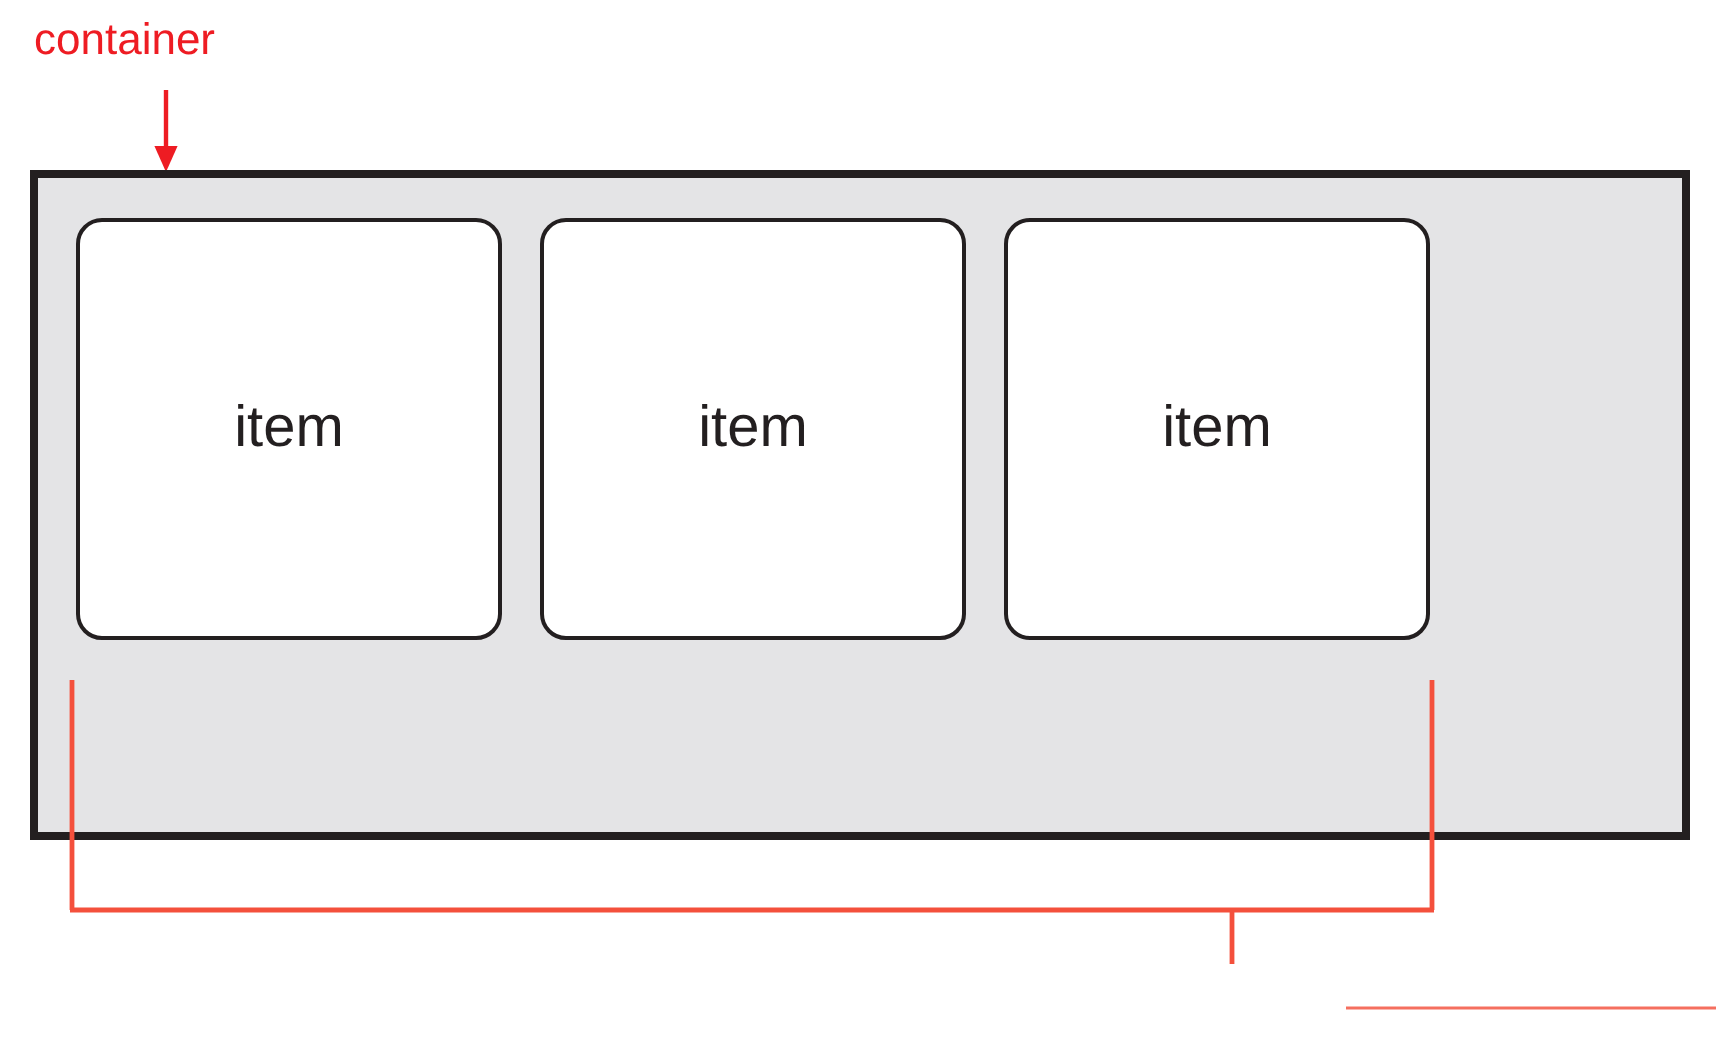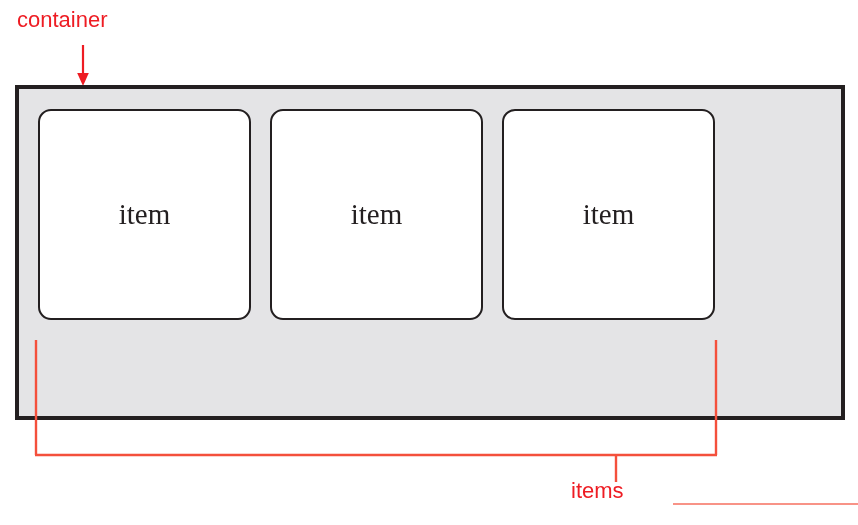--- a/index.html
+++ b/index.html
@@ -65,21 +65,21 @@
     background: #ffffff;
     border: 2.5px solid #231f20;
     border-radius: 13px;
     margin-right: 19px;
     display: flex;
     align-items: center;
     justify-content: center;
     flex: 0 0 auto;
   }
   .flex-item-label {
-    font-family: Liberation Serif, serif;
+    font-family: Liberation Sans, sans-serif;
     font-size: 29px;
     color: #231f20;
     line-height: 1;
   }
 
   
   #items-bracket {
     position: absolute;
     left: 0px;
     top: 330px;
@@ -126,15 +126,14 @@
       <line x1="716" y1="10" x2="716" y2="125" stroke="#f4503c" stroke-width="2.4"></line>
 
       <line x1="35" y1="125" x2="717" y2="125" stroke="#f4503c" stroke-width="2.4"></line>
 
       <line x1="616" y1="125" x2="616" y2="152" stroke="#f4503c" stroke-width="2.4"></line>
 
       <line x1="673" y1="174" x2="858" y2="174" stroke="#f4503c" stroke-width="1.6" opacity="0.82"></line>
     </svg>
   </div>
 
-  <div class="annot-label" id="items-label">items</div>
 
 </div>
 
 </body></html>

